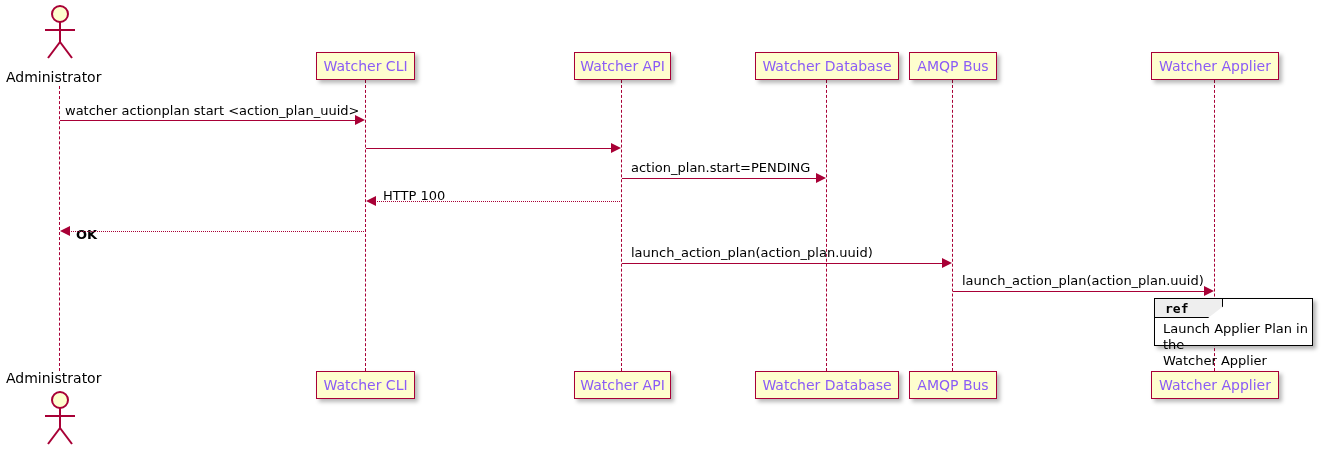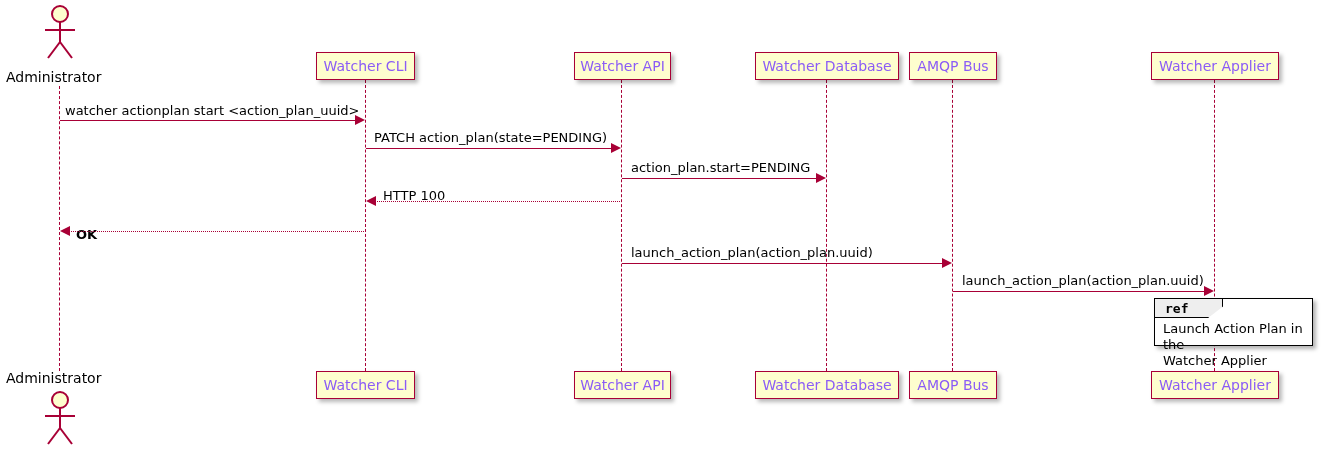--- a/index.html
+++ b/index.html
@@ -153,21 +153,20 @@
   <div class="participant" style="left:316px;  top:52px; width:99px;">Watcher CLI</div>
   <div class="participant" style="left:574px;  top:52px; width:97px;">Watcher API</div>
   <div class="participant" style="left:755px;  top:52px; width:144px;">Watcher Database</div>
   <div class="participant" style="left:909px;  top:52px; width:88px;">AMQP Bus</div>
   <div class="participant" style="left:1151px; top:52px; width:128px;">Watcher Applier</div>
 
   <div class="msg-label" style="left:65px; top:104px;">watcher actionplan start &lt;action_plan_uuid&gt;</div>
   <div class="msg-line" style="left:60px; top:120px; width:296px;"></div>
   <div class="arrow-head right" style="left:355px; top:115px;"></div>
 
-  <div class="msg-label" style="left:374px; top:131px;">PATCH action_plan(state=PENDING)</div>
   <div class="msg-line" style="left:366px; top:148px; width:246px;"></div>
   <div class="arrow-head right" style="left:611px; top:143px;"></div>
 
   <div class="msg-label" style="left:631px; top:161px;">action_plan.start=PENDING</div>
   <div class="msg-line" style="left:622px; top:178px; width:195px;"></div>
   <div class="arrow-head right" style="left:816px; top:173px;"></div>
 
   <div class="msg-label" style="left:383px; top:189px;">HTTP 100</div>
   <div class="msg-line dotted" style="left:375px; top:201px; width:247px;"></div>
   <div class="arrow-head left" style="left:366px; top:196px;"></div>
@@ -181,21 +180,21 @@
   <div class="arrow-head right" style="left:942px; top:258px;"></div>
 
   <div class="msg-label" style="left:962px; top:274px;">launch_action_plan(action_plan.uuid)</div>
   <div class="msg-line" style="left:953px; top:291px; width:252px;"></div>
   <div class="arrow-head right" style="left:1204px; top:286px;"></div>
 
   <div class="ref-box" style="left:1154px; top:298px; width:159px; height:48px;">
     <div class="ref-tab"></div>
     <div class="ref-tab-label">ref</div>
     <div class="ref-body">
-      <div>Launch Action Plan in the</div>
+      <div>Launch Applier Plan in the</div>
       <div>Watcher Applier</div>
     </div>
   </div>
 
   <div class="actor-label" style="left:6px; top:371px;">Administrator</div>
   <div class="actor-wrap" style="left:30px; top:390px;">
     <svg width="60" height="56" viewBox="0 0 60 56">
       <circle cx="30" cy="10" r="8" fill="#FEFECE" stroke="#A80036" stroke-width="2"></circle>
       <line x1="30" y1="18" x2="30" y2="38" stroke="#A80036" stroke-width="2"></line>
       <line x1="15" y1="26" x2="45" y2="26" stroke="#A80036" stroke-width="2"></line>

